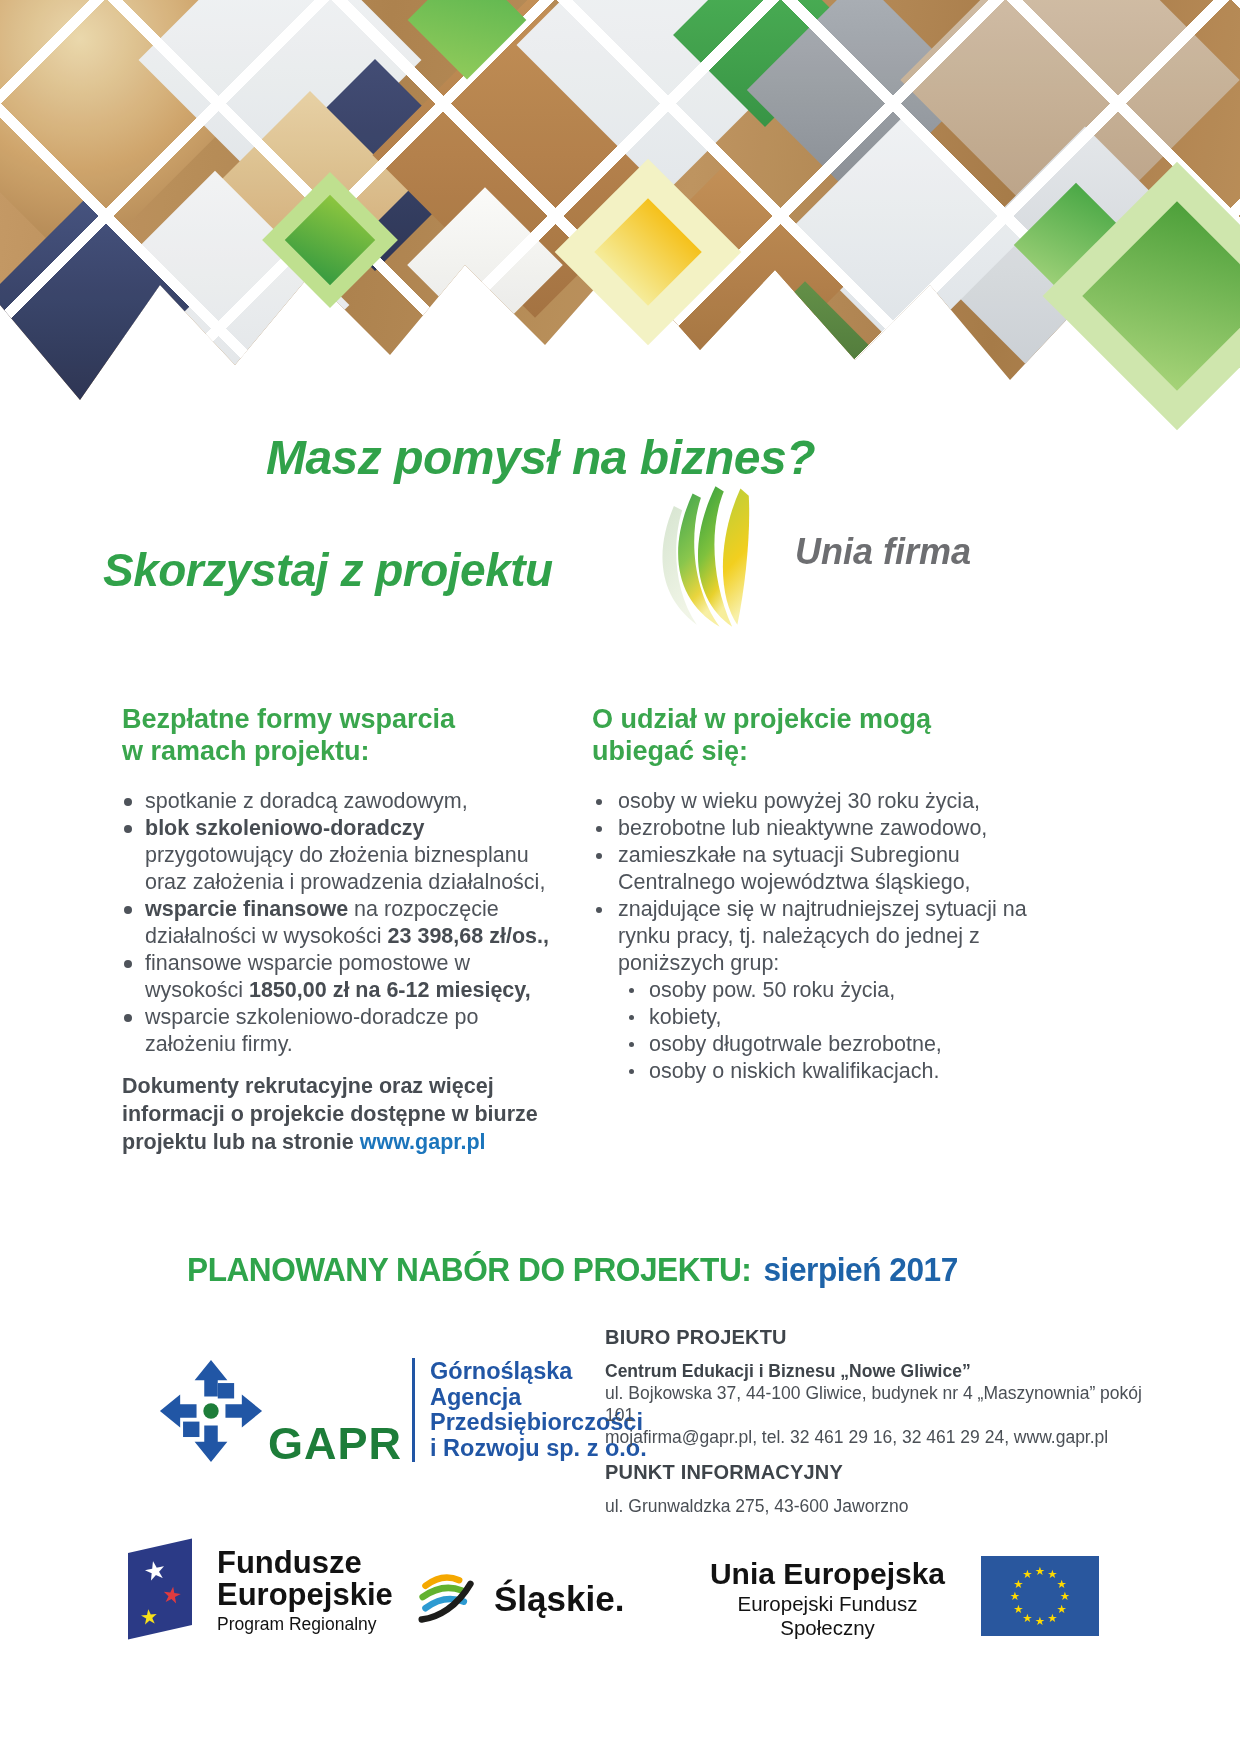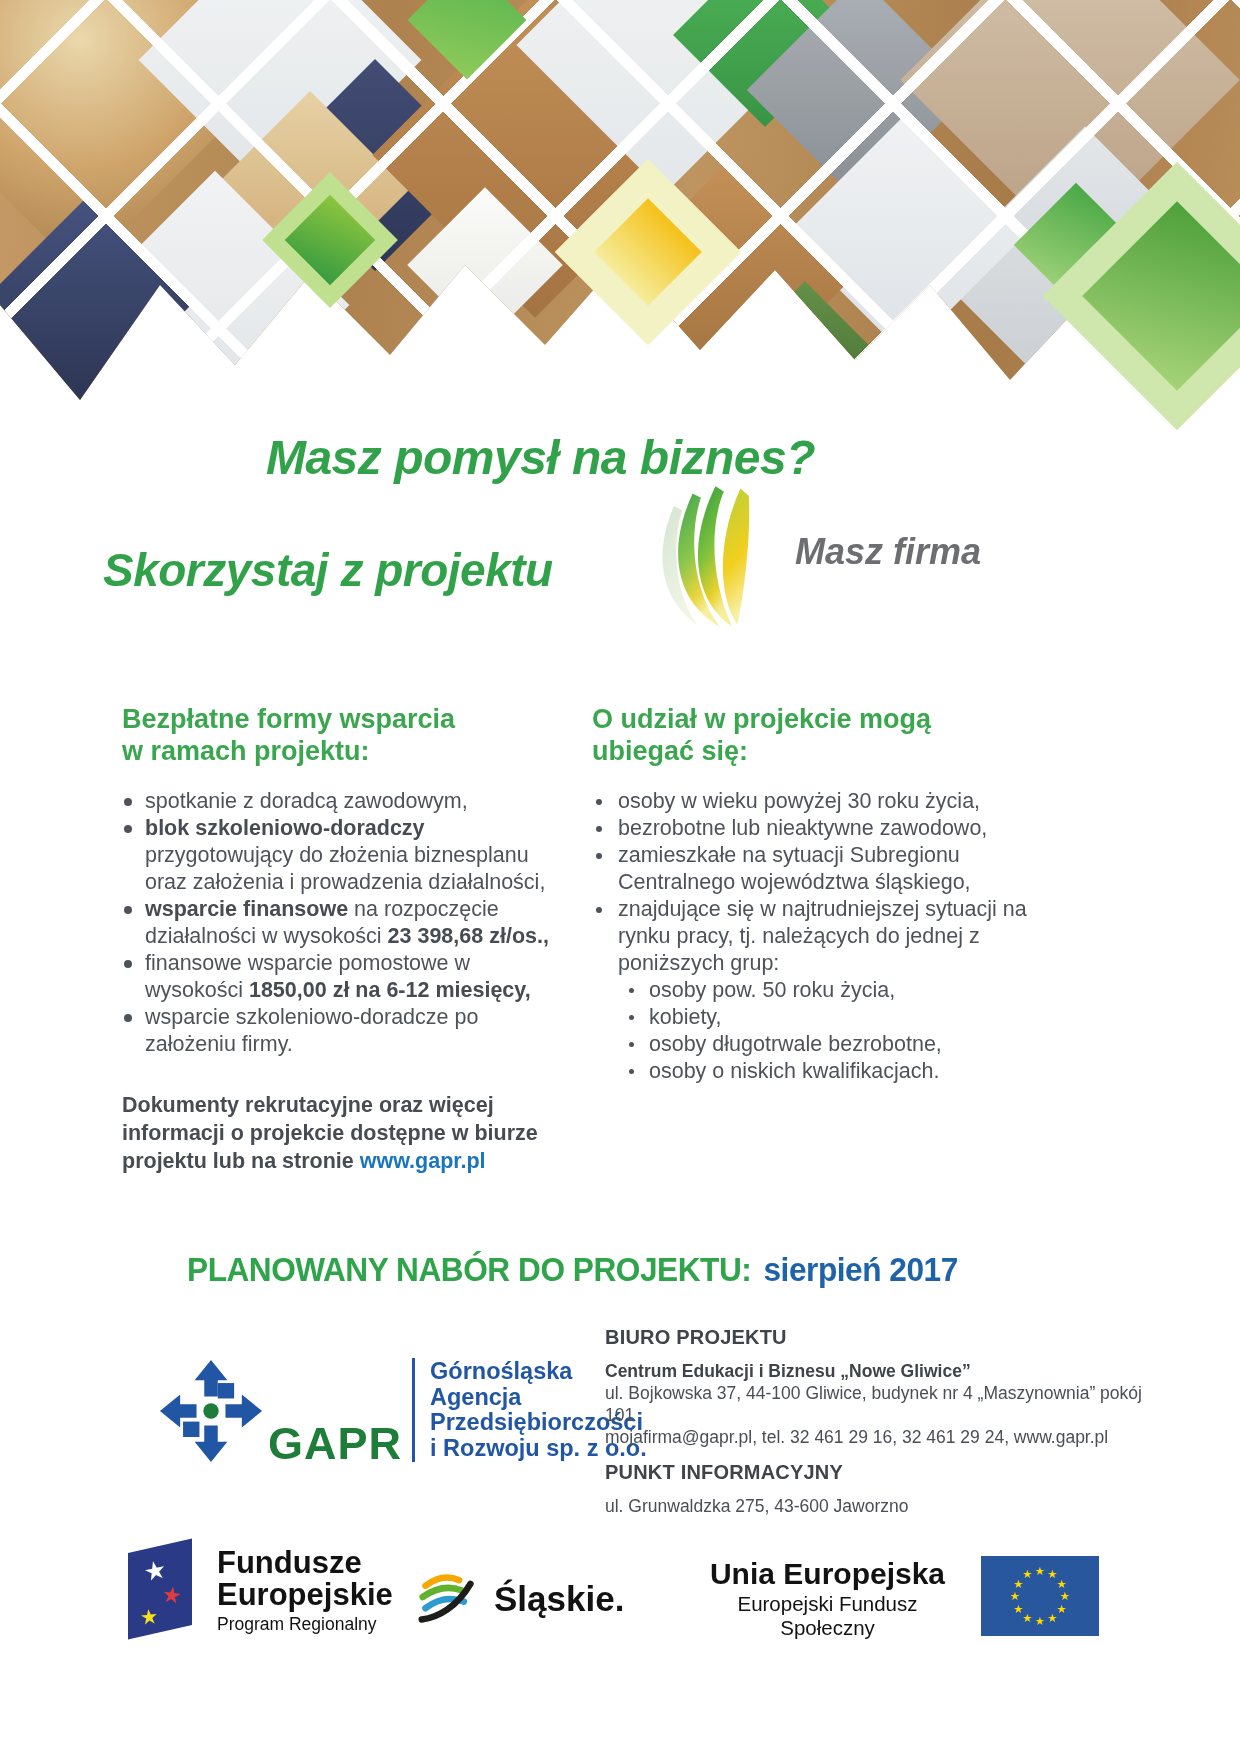--- a/index.html
+++ b/index.html
@@ -50,21 +50,21 @@
   .col h2 { font-size:27px; line-height:32px; font-weight:700; color:#3aa64d; margin-bottom:21px; }
   ul.blist { list-style:none; }
   ul.blist li { display:flex; }
   .dot { flex:none; border-radius:50%; background:#4e535a; }
   .col-left  .dot { width:8px; height:8px; margin:10px 13px 0 2px; }
   .col-right .dot { width:6px; height:6px; margin:11px 16px 0 4px; }
   .col-right .sublist { margin-left:7px; }
   .col-right .sublist .dot { width:5px; height:5px; margin:11px 15px 0 4px; }
   .btx { flex:1; }
   .bold, b { font-weight:700; color:#474c52; }
-  .note { margin-top:33px; font-weight:700; color:#474c52; line-height:28px; }
+  .note { margin-top:14px; font-weight:700; color:#474c52; line-height:28px; }
   .note a { color:#1b75bc; text-decoration:none; font-weight:700; }
 
   
   .recruit { position:absolute; left:0; top:1250px; width:1144px; text-align:center; }
   .recruit .inner { display:inline-block; transform:scaleX(0.93); font-size:34px; font-weight:700; letter-spacing:-0.5px; }
   .recruit .lbl { color:#2fa44b; }
   .recruit .val { color:#1e63a8; margin-left:13px; }
 
   
   .gapr { position:absolute; left:158px; top:1358px; display:flex; }
@@ -153,21 +153,21 @@
             <stop offset="1" stop-color="#f8f0a8"></stop>
         </linearGradient>
       </defs>
       <path d="M22,22 C4,64 6,108 44,136 C22,104 20,58 30,26 Z" fill="url(#lgPale)" opacity="0.85"></path>
       <path d="M40,10 C16,62 22,112 66,138 C40,102 36,50 48,14 Z" fill="url(#lgLeaf)" opacity="0.92"></path>
       <path d="M62,3 C34,60 42,114 78,138 C58,94 56,42 70,8 Z" fill="url(#lgLeaf)"></path>
       <path d="M86,5 C62,58 66,112 83,136 C91,98 96,46 94,12 Z" fill="url(#lgYel)"></path>
     </svg>
   </div>
   <div class="logo-text">
-    <div class="logo-line1">Masz firma</div>
+    <div class="logo-line1">Unia firma</div>
   </div>
 
   <div class="col col-left">
     <h2>
       <div>Bezpłatne formy wsparcia</div>
       <div>w ramach projektu:</div>
     </h2>
     <ul class="blist">
         <li>
           <span class="dot"></span>

